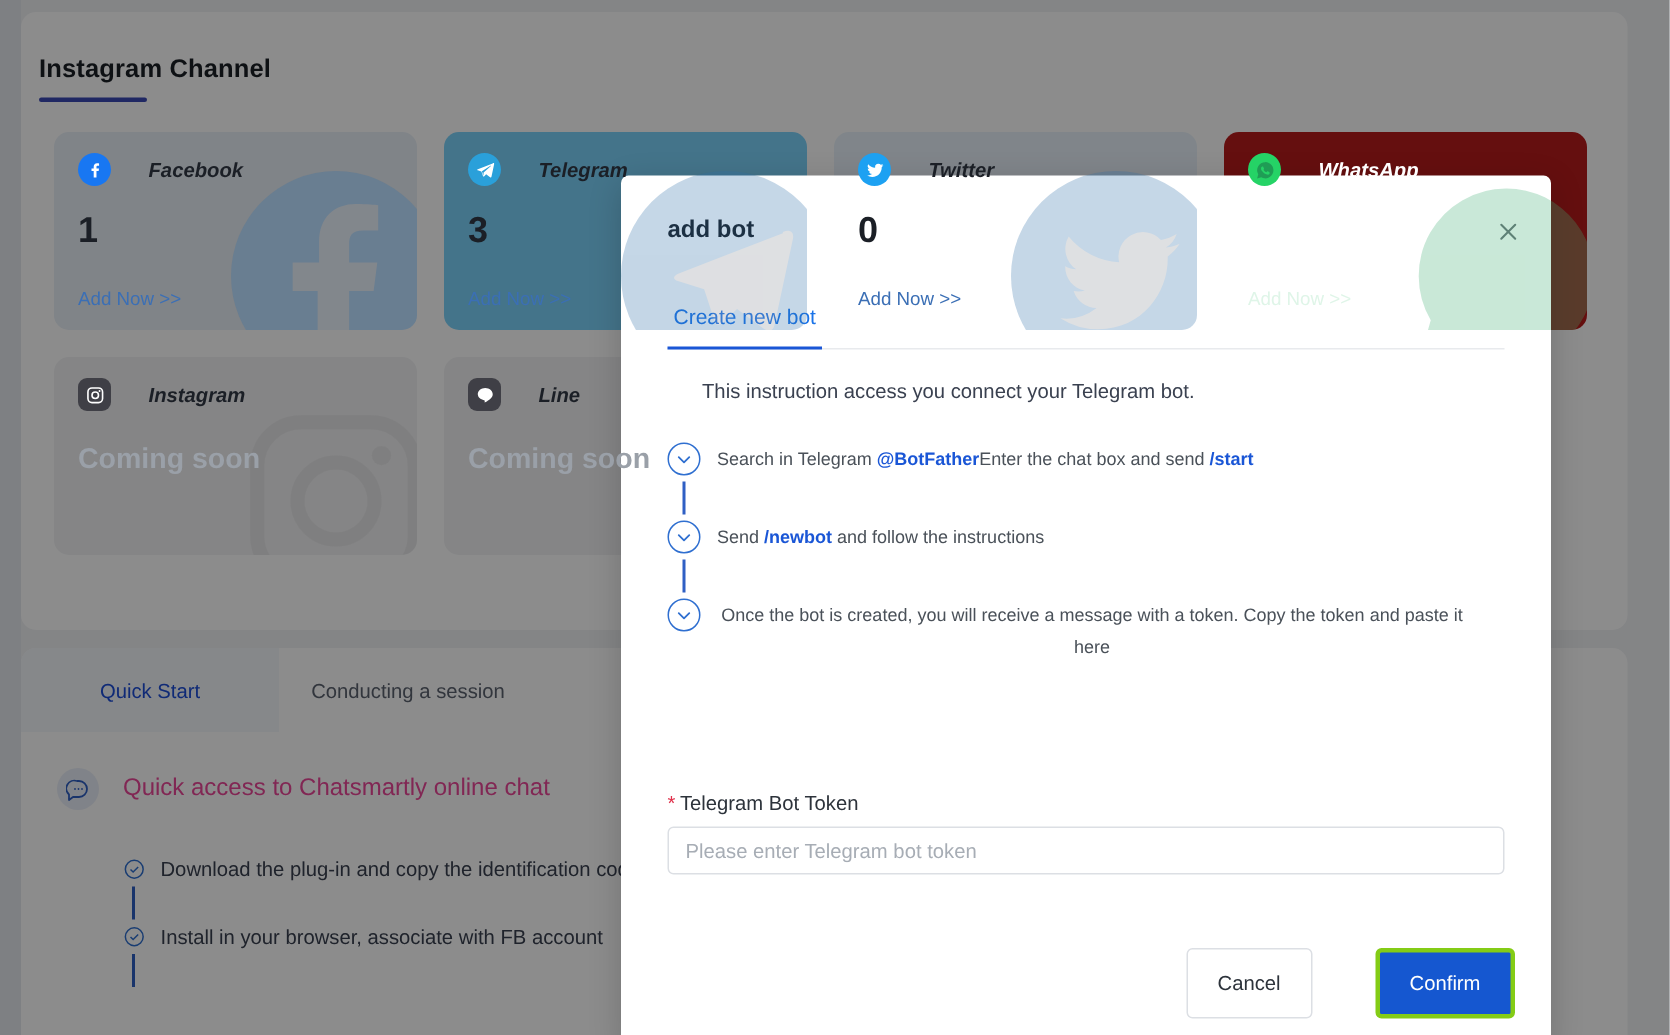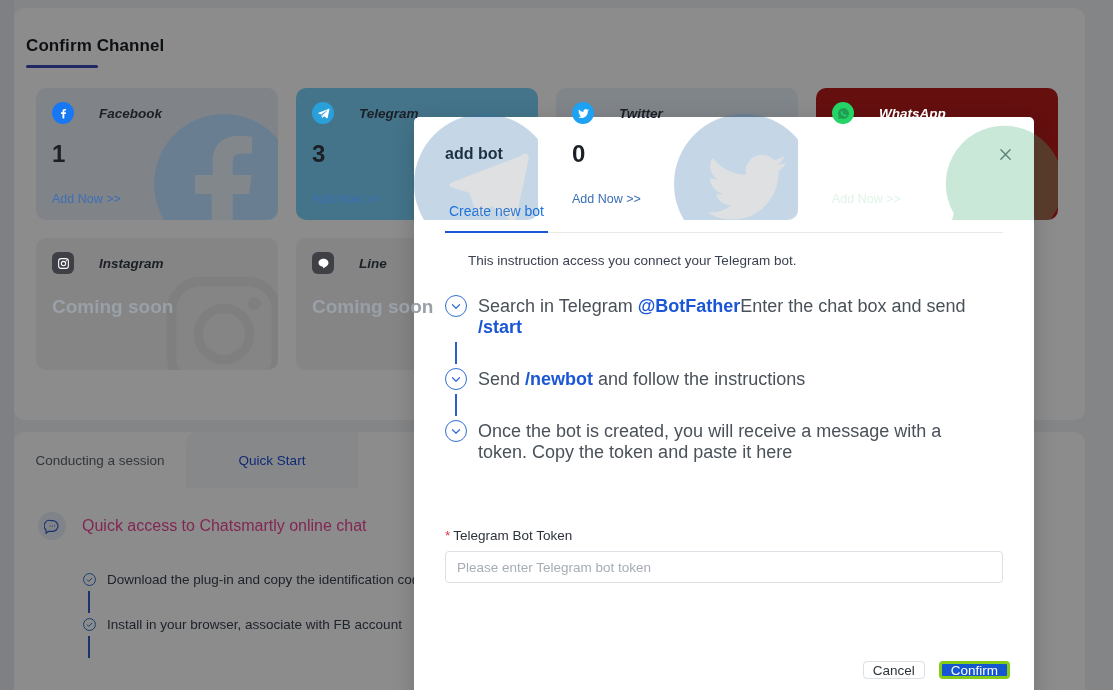--- a/index.html
+++ b/index.html
@@ -182,22 +182,23 @@
 
   .steps { position: absolute; left: 31px; top: 178px; width: 558px; }
   .step-row { display: flex; align-items: flex-start; gap: 11px; }
   .step-mark {
     width: 22px; height: 22px; border-radius: 50%;
     border: 1.4px solid #2f6fd0;
     display: flex; align-items: center; justify-content: center;
     flex: none; margin-top: 0px;
   }
   .step-text {
-    font-size: 18px; line-height: 21px; color: #4a5159; padding-top: 1px;
+    font-size: 12px; line-height: 21px; color: #4a5159; padding-top: 1px;
     max-width: 500px;
+    text-align: center;
   }
   .step-text b { color: #1a56d6; font-weight: bold; }
   .step-conn { width: 22px; display: flex; justify-content: center; padding: 4px 0; }
   .step-conn i { display: block; width: 2px; height: 22px; background: #2f5fc4; }
 
   .field-label {
     position: absolute; left: 31px; top: 411px;
     font-size: 13.5px; color: #2d333b;
   }
   .req-star { color: #e0314b; margin-right: 3px; }
@@ -210,36 +211,36 @@
     font-family: "Liberation Sans", "DejaVu Sans", sans-serif;
     background: #fff; outline: none;
   }
   .token-input::placeholder { color: #a7adb5; }
 
   .modal-actions {
     position: absolute; right: 24px; bottom: 18px;
     display: flex; gap: 14px; align-items: center;
   }
   .btn {
-    height: 18px; padding: 0 9px;
+    height: 47px; padding: 0 20px;
     border-radius: 4px; font-size: 13.5px; cursor: pointer;
     font-family: "Liberation Sans", "DejaVu Sans", sans-serif;
-    display: flex; align-items: center; justify-content: center;
+    display: flex; align-items: center; justify-content: center; margin-left: 28px;
   }
   .btn-cancel { background: #fff; border: 1px solid #dcdfe4; color: #2d333b; }
   .btn-confirm { background: #1557d0; border: 3px solid #84cc16; color: #fff; }
 </style>
 </head>
 <body>
 
 <div id="page-root">
   <div class="left-rail"></div>
 
   <div class="panel panel-top">
-    <div class="section-title">Confirm Channel</div>
+    <div class="section-title">Instagram Channel</div>
     <div class="section-underline"></div>
 
     <div class="cards">
 
       <div class="plat-card fb">
         <div class="plat-head">
           <span class="plat-badge fb">
             <svg width="13" height="13" viewBox="0 0 24 24" fill="#fff">
                 <path d="M13.5 21v-8h2.7l.4-3.1h-3.1V7.9c0-.9.25-1.5 1.55-1.5H16.7V3.6c-.3-.04-1.3-.13-2.47-.13-2.45 0-4.13 1.5-4.13 4.24V9.9H7.4V13h2.7v8z"></path>
               </svg>
@@ -333,22 +334,22 @@
           <span class="plat-name">Line</span>
         </div>
         <div class="plat-soon">Coming soon</div>
       </div>
 
     </div>
   </div>
 
   <div class="panel panel-bottom">
     <div class="tabs-bar">
+      <div class="tab-btn active">Quick Start</div>
       <div class="tab-btn">Conducting a session</div>
-      <div class="tab-btn active">Quick Start</div>
     </div>
 
     <div class="qa-head">
       <span class="qa-icon">
         <svg width="16" height="16" viewBox="0 0 24 24" fill="none" stroke="#2f5fc4" stroke-width="1.8" stroke-linecap="round" stroke-linejoin="round">
             <path d="M21 12a8 8 0 0 1-8 8H7l-4 3v-5.5A8 8 0 0 1 11 4h2a8 8 0 0 1 8 8z"></path>
             <circle cx="9" cy="12" r=".9" fill="#2f5fc4" stroke="none"></circle>
             <circle cx="12.5" cy="12" r=".9" fill="#2f5fc4" stroke="none"></circle>
             <circle cx="16" cy="12" r=".9" fill="#2f5fc4" stroke="none"></circle>
           </svg>

